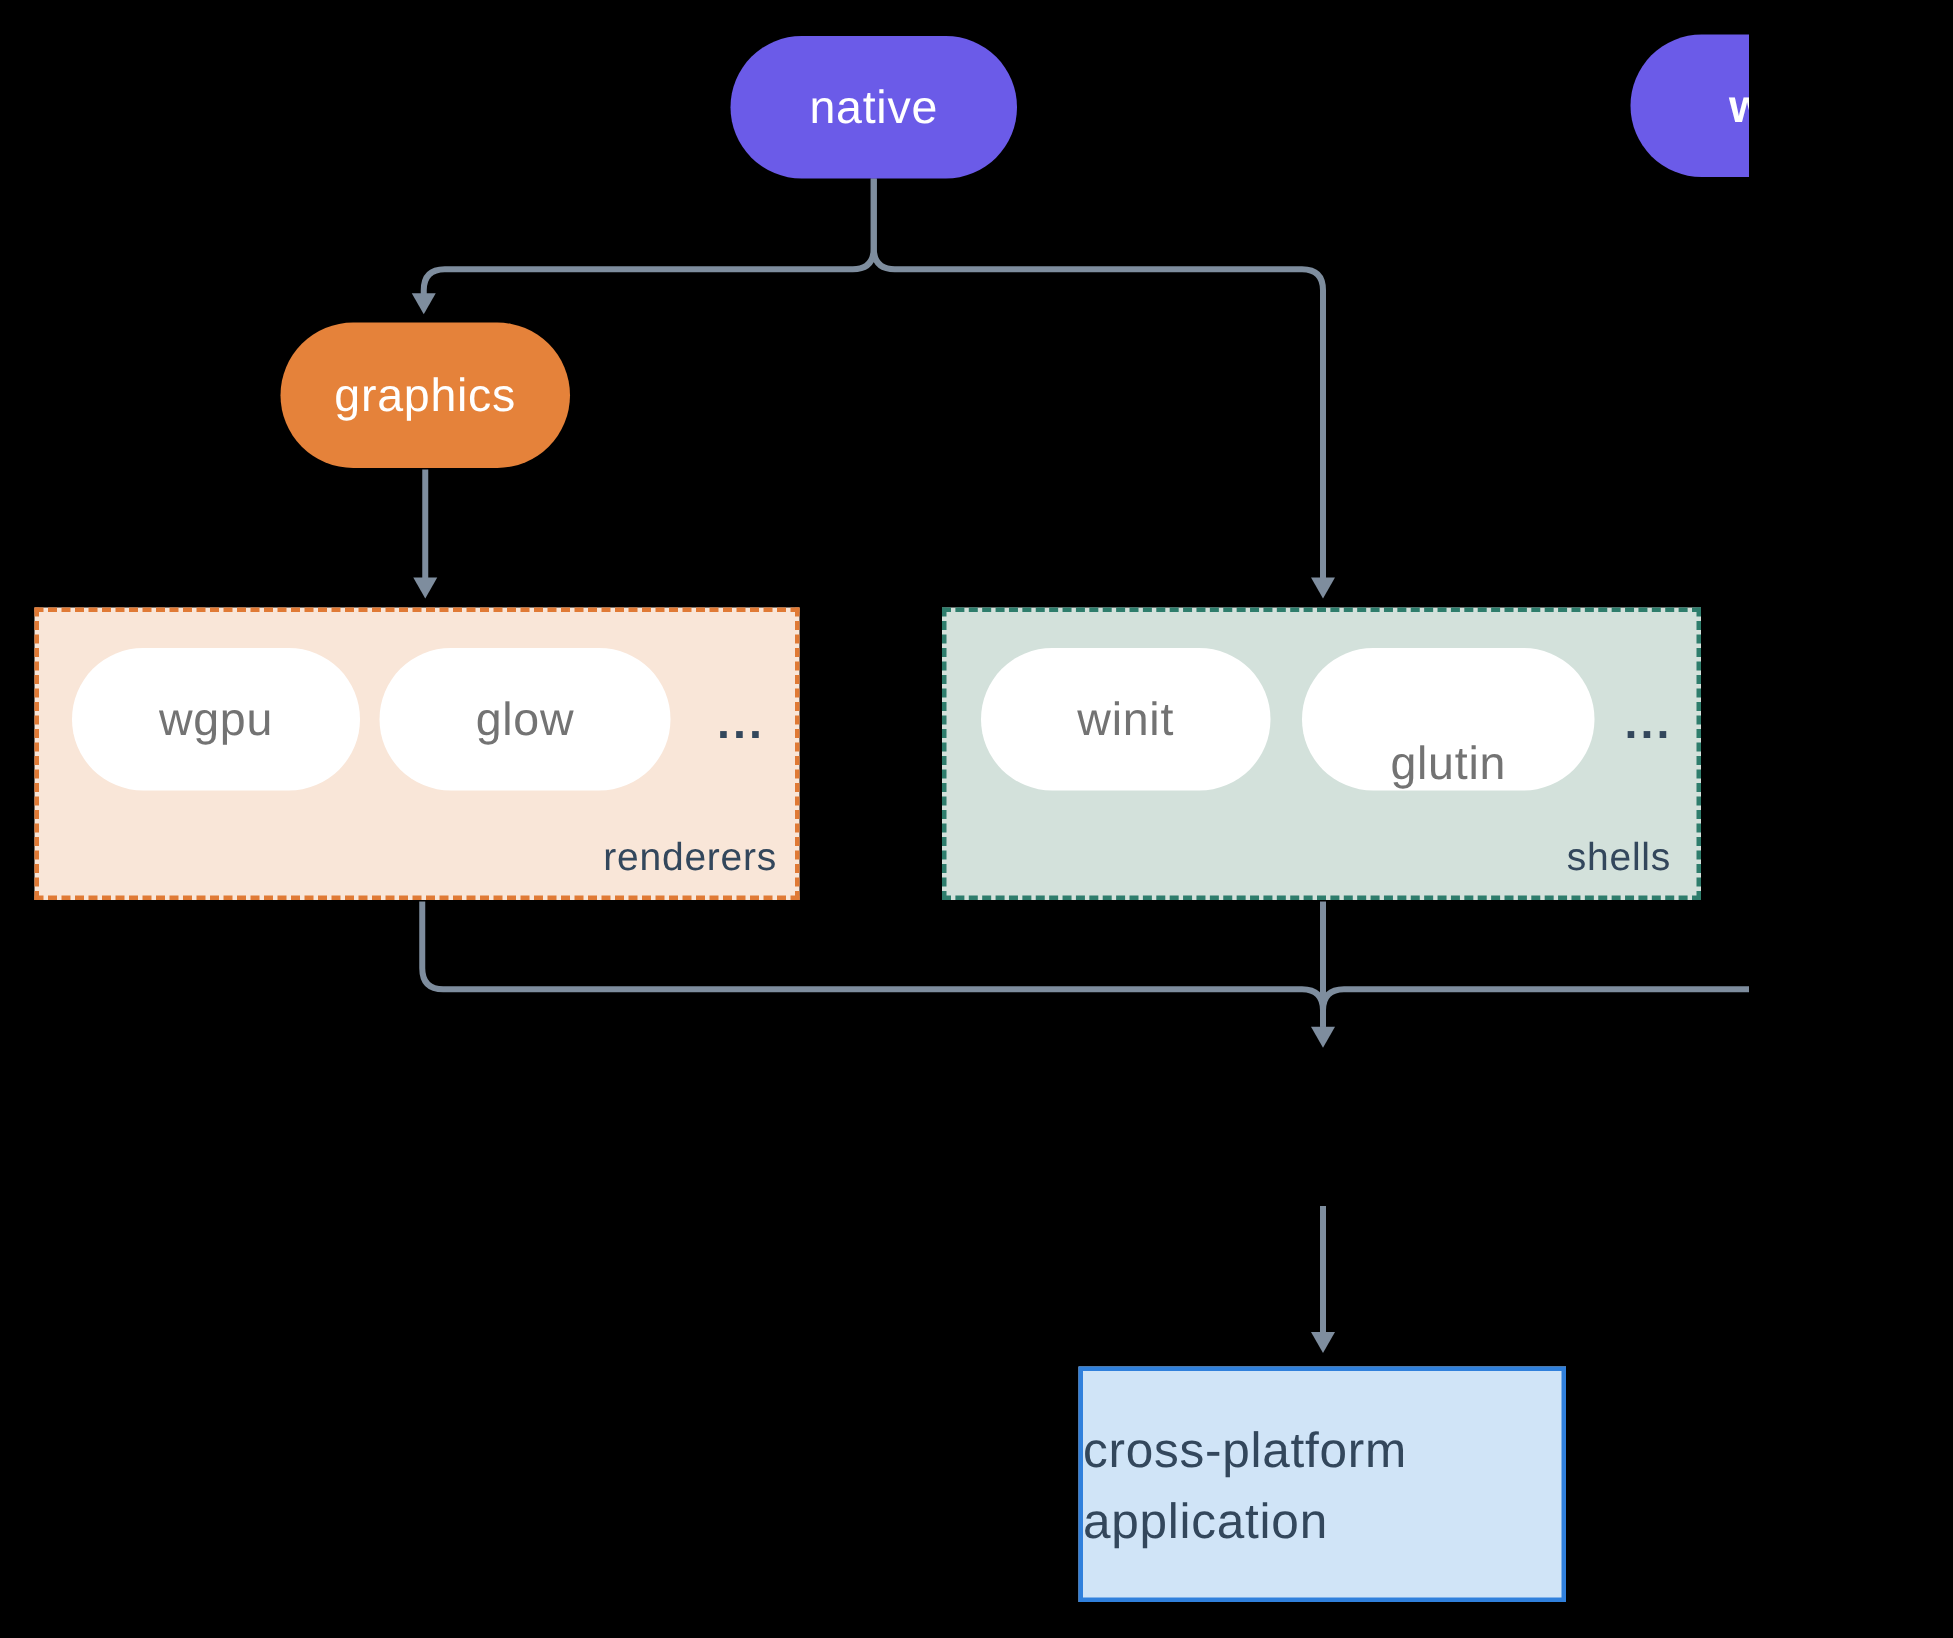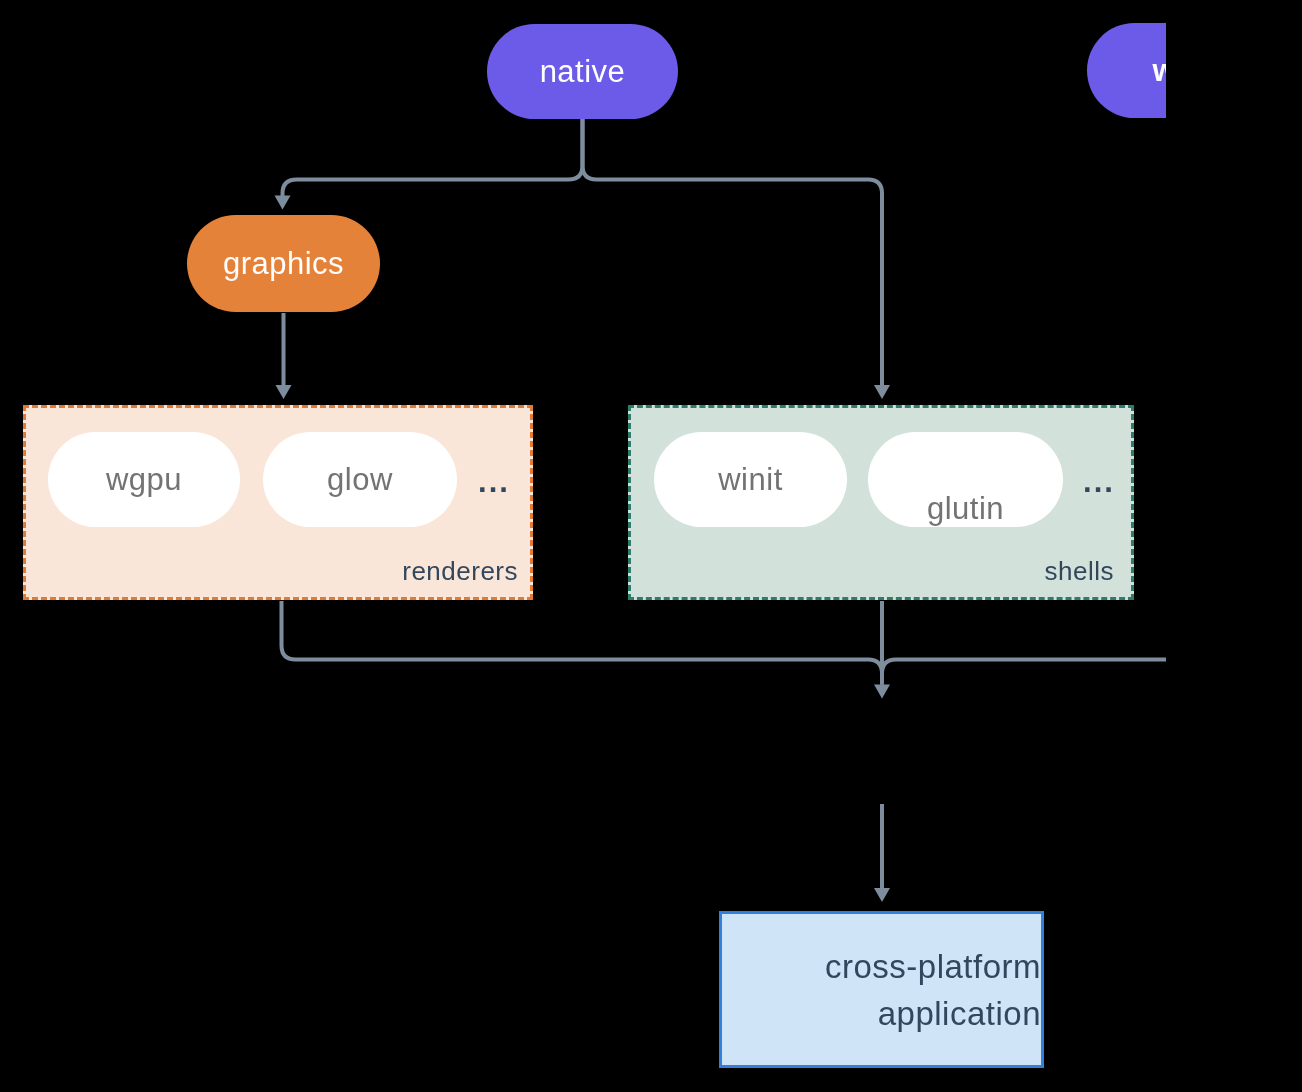--- a/index.html
+++ b/index.html
@@ -34,39 +34,39 @@
   #group-renderers{
     left:23px;width:510px;
     background:#F9E6D8;border:3px dashed #E07A35;
   }
   #group-shells{
     left:628px;width:506px;
     background:#D3E1DB;border:3px dashed #2E7D6C;
   }
   .groupbox .pill{height:95px;top:24px;}
   #pill-wgpu{left:22px;width:192px;}
-  #pill-glow{left:237px;width:194px;align-items:center;}
+  #pill-glow{left:227px;width:194px;align-items:center;}
   #pill-winit{left:23px;width:193px;}
   #pill-glutin{left:237px;width:195px;align-items:flex-end;}
   .ellipsis{
     position:absolute;left:447px;top:56px;width:42px;
     text-align:center;
     font-size:31px;font-weight:bold;color:#33475C;letter-spacing:2px;
   }
   .caption{
     position:absolute;bottom:10px;
     font-size:26px;color:#33475C;letter-spacing:.5px;
   }
   #caption-renderers{right:12px;text-align:center;}
   #caption-shells{right:17px;}
   #app-box{
     position:absolute;left:719px;top:911px;width:325px;height:157px;
     box-sizing:border-box;
     background:#D0E4F7;border:3px solid #3080DC;
-    display:flex;flex-direction:column;align-items:flex-end;justify-content:center;
+    display:flex;flex-direction:column;align-items:flex-start;justify-content:center;
     font-size:33px;line-height:47px;color:#33475C;letter-spacing:.5px;
     text-align:center;
   }
 </style>
 </head>
 <body>
 
 <div id="canvas">
 
   <svg id="edges" viewBox="0 0 1302 1092" xmlns="http://www.w3.org/2000/svg">

